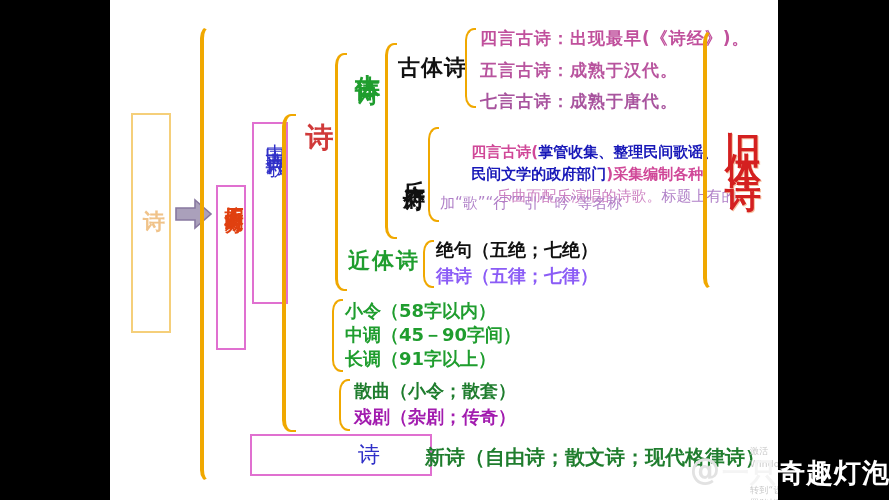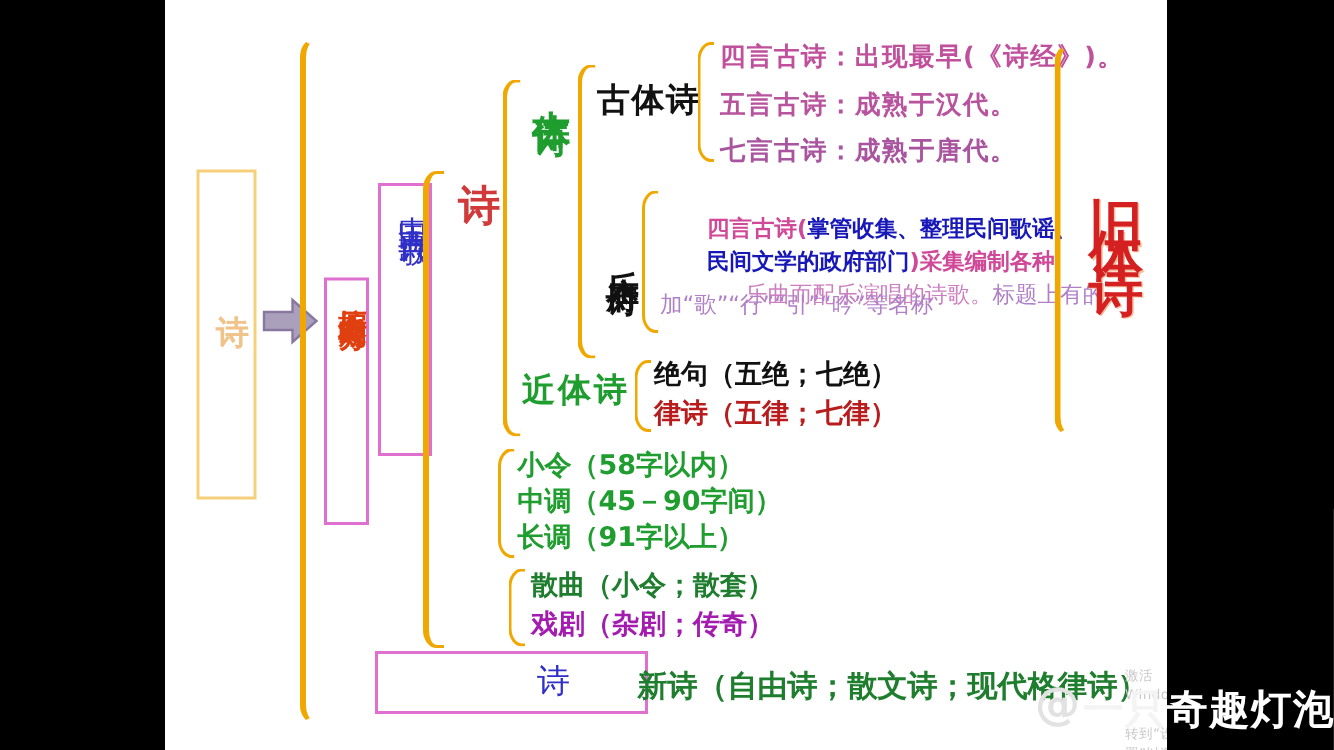--- a/index.html
+++ b/index.html
@@ -183,21 +183,21 @@
       <span style="color:#cc7fc0;margin-left:28px;">乐曲而配乐演唱的诗歌。</span><span class="underline-txt" style="color:#b080c8;">标题上有的</span>
     </div>
     <div class="abs underline-txt" style="left:330px; top:196px; font-size:15px; font-weight:500; color:#b080c8;">加“歌”“行”“引”“吟”等名称</div>
 
     <div class="abs" style="left:238px; top:250px; font-size:22px; font-weight:700;
                 color:#1f9d2e; letter-spacing:2px;">近体诗</div>
 
     <div class="brace thin" style="left:313px; top:240px; width:11px; height:48px;"></div>
 
     <div class="abs" style="left:326px; top:241px; font-size:18px; font-weight:700; color:#111;">绝句（五绝；七绝）</div>
-    <div class="abs" style="left:326px; top:267px; font-size:18px; font-weight:700; color:#b91c1c;">律诗（五律；七律）</div>
+    <div class="abs" style="left:326px; top:267px; font-size:18px; font-weight:700; color:#8b5cf6;">律诗（五律；七律）</div>
 
     <div class="brace thin" style="left:222px; top:299px; width:11px; height:73px;"></div>
 
     <div class="abs" style="left:235px; top:302px; font-size:18px; font-weight:700; color:#1f9d2e;">小令（58字以内）</div>
     <div class="abs" style="left:235px; top:326px; font-size:18px; font-weight:700; color:#1f9d2e;">中调（45－90字间）</div>
     <div class="abs" style="left:235px; top:350px; font-size:18px; font-weight:700; color:#1f9d2e;">长调（91字以上）</div>
 
     <div class="brace thin" style="left:229px; top:379px; width:11px; height:52px;"></div>
 
     <div class="abs" style="left:244px; top:382px; font-size:18px; font-weight:700; color:#1f7d2e;">散曲（小令；散套）</div>

